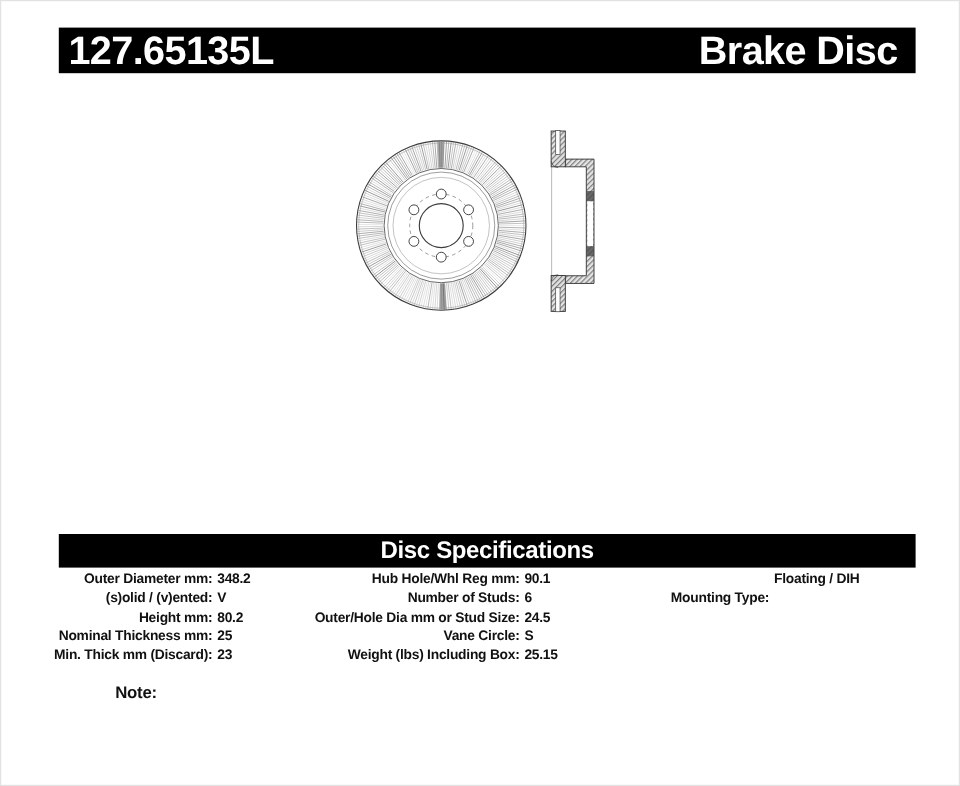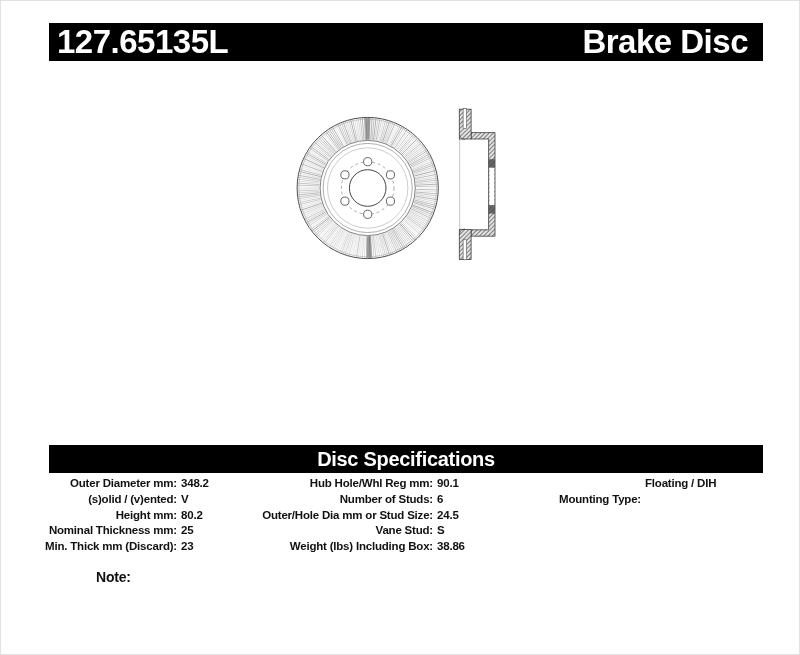--- a/index.html
+++ b/index.html
@@ -363,26 +363,26 @@
       </div>
       <div class="spec-row">
         <span class="spec-label">Number of Studs:</span>
         <span class="spec-value">6</span>
       </div>
       <div class="spec-row">
         <span class="spec-label">Outer/Hole Dia mm or Stud Size:</span>
         <span class="spec-value">24.5</span>
       </div>
       <div class="spec-row">
-        <span class="spec-label">Vane Stud:</span>
+        <span class="spec-label">Vane Circle:</span>
         <span class="spec-value">S</span>
       </div>
       <div class="spec-row">
         <span class="spec-label">Weight (lbs) Including Box:</span>
-        <span class="spec-value">38.86</span>
+        <span class="spec-value">25.15</span>
       </div>
     </div>
   <div id="spec-col-right" class="spec-col">
       <div class="spec-row">
         <span class="spec-label">Mounting Type:</span>
         <span class="spec-value">Floating / DIH</span>
       </div>
     </div>
 
   <div class="note-label">Note:</div>

